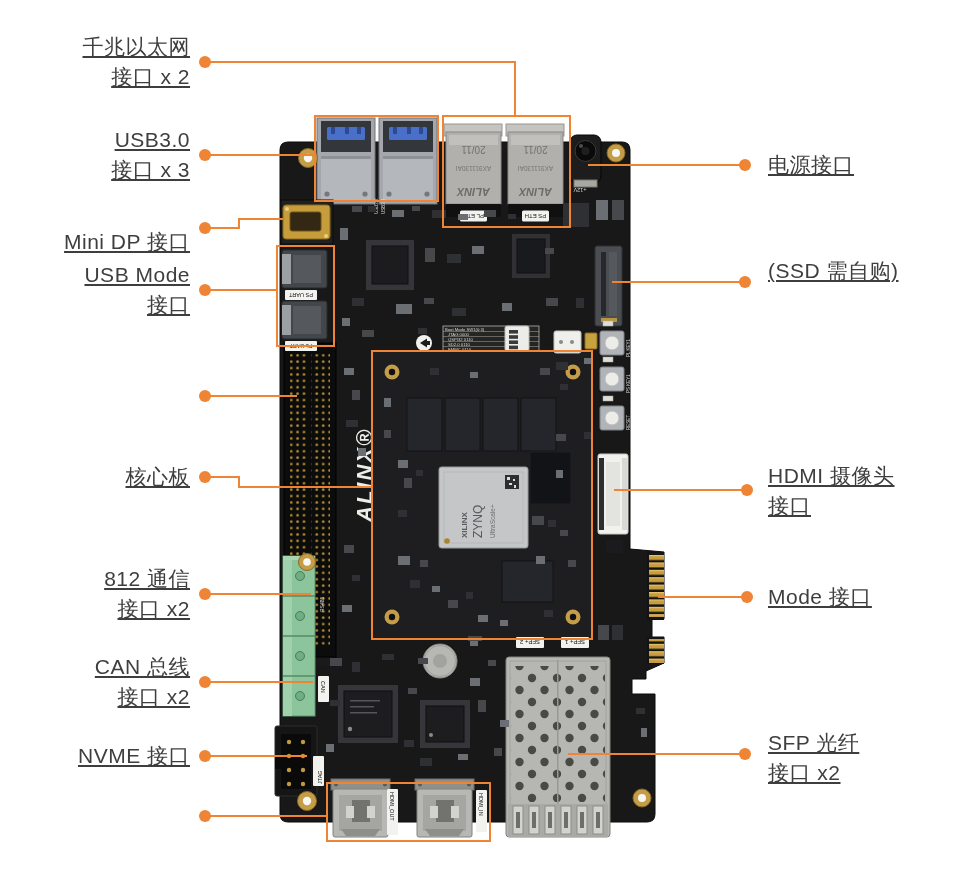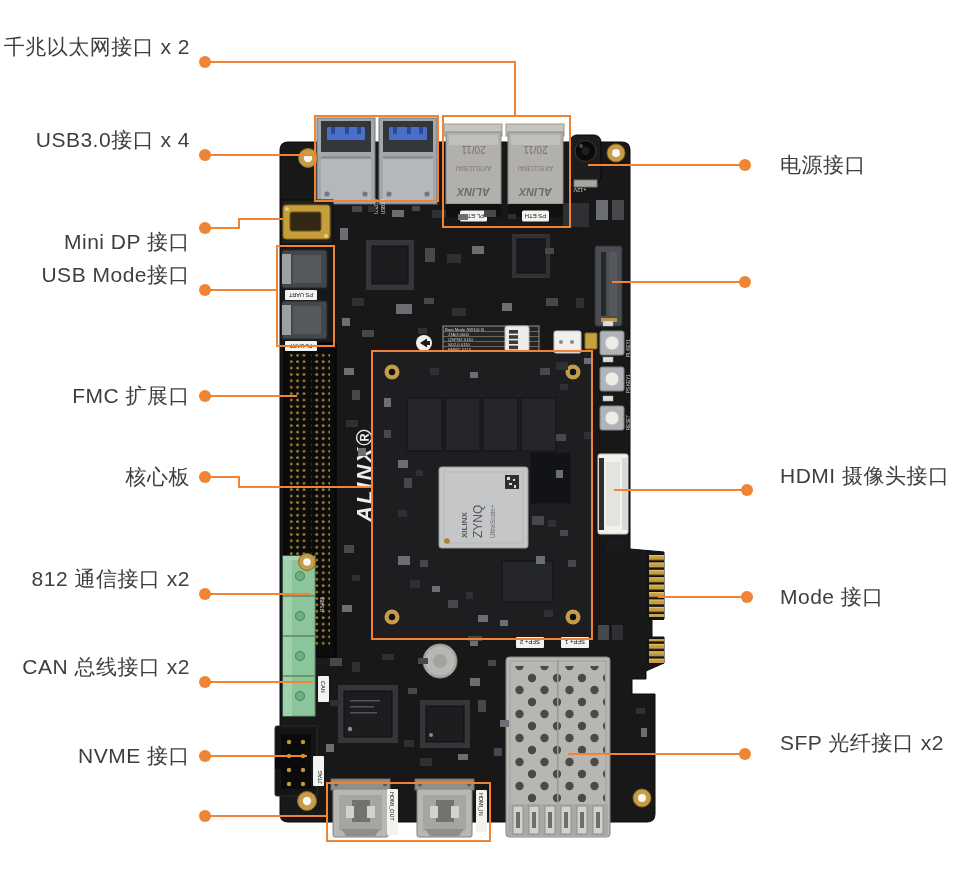--- a/index.html
+++ b/index.html
@@ -1,22 +1,22 @@
 <!DOCTYPE html>
 <html><head>
 <meta charset="utf-8">
 <style>
   html,body{margin:0;padding:0;background:#fff;}
   .stage{position:relative;width:969px;height:879px;background:#ffffff;overflow:hidden;
          font-family:"Liberation Sans","DejaVu Sans",sans-serif;}
   .board-svg{position:absolute;left:0;top:0;}
   .lbl{position:absolute;font-size:21px;line-height:30px;color:#3e3e3e;letter-spacing:0.5px;
-       display:flex;flex-direction:row;white-space:nowrap;}
+       display:flex;flex-direction:column;white-space:nowrap;text-decoration:underline;}
   .lbl.left{right:779px;align-items:flex-end;text-align:right;}
-  .lbl.right{left:768px;align-items:flex-start;text-align:left;margin-left:12px;}
+  .lbl.right{left:768px;align-items:flex-start;text-align:left;}
   svg text{font-family:"Liberation Sans","DejaVu Sans",sans-serif;}
 </style>
 </head>
 <body>
 
 <div class="stage">
 
 <svg class="board-svg" width="969" height="879" viewBox="0 0 969 879">
   <defs>
     <pattern id="pFingers" width="16" height="7.4" patternUnits="userSpaceOnUse">
@@ -506,51 +506,49 @@
         <circle cx="745" cy="754" r="6"></circle>
   </g>
 </svg>
 
 <div class="lbl left" style="top:32px">
       <span>千兆以太网</span>
       <span>接口 x 2</span>
     </div>
 <div class="lbl left" style="top:125px">
       <span>USB3.0</span>
-      <span>接口 x 4</span>
+      <span>接口 x 3</span>
     </div>
 <div class="lbl left" style="top:227px">
       <span>Mini DP 接口</span>
     </div>
 <div class="lbl left" style="top:260px">
       <span>USB Mode</span>
       <span>接口</span>
     </div>
-<div class="lbl left" style="top:381px">
-      <span>FMC 扩展口</span>
-    </div>
 <div class="lbl left" style="top:462px">
       <span>核心板</span>
     </div>
 <div class="lbl left" style="top:564px">
       <span>812 通信</span>
       <span>接口 x2</span>
     </div>
 <div class="lbl left" style="top:652px">
       <span>CAN 总线</span>
       <span>接口 x2</span>
     </div>
 <div class="lbl left" style="top:741px">
       <span>NVME 接口</span>
     </div>
 
 <div class="lbl right" style="top:150px">
       <span>电源接口</span>
     </div>
 <div class="lbl right" style="top:256px">
+      <span>(SSD 需自购)</span>
     </div>
 <div class="lbl right" style="top:461px">
       <span>HDMI 摄像头</span>
       <span>接口</span>
     </div>
 <div class="lbl right" style="top:582px">
       <span>Mode 接口</span>
     </div>
 <div class="lbl right" style="top:728px">
       <span>SFP 光纤</span>

